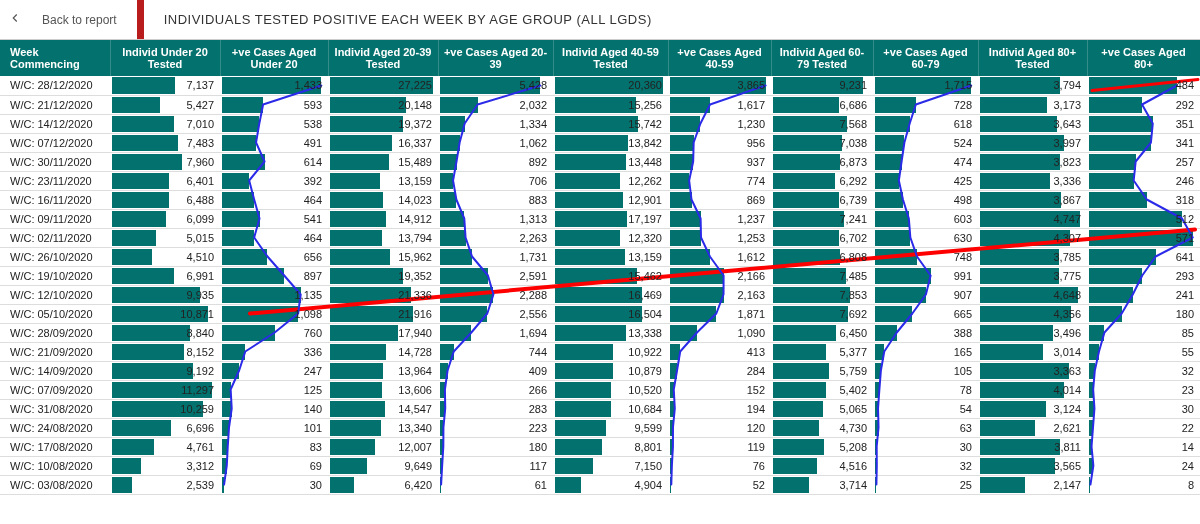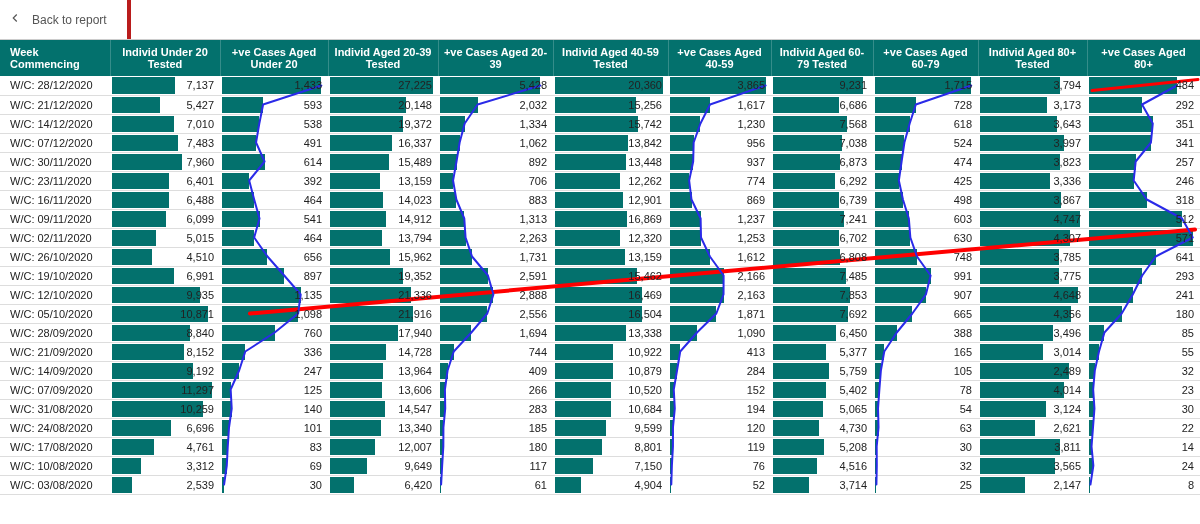--- a/index.html
+++ b/index.html
@@ -2,22 +2,22 @@
 <html><head>
 <meta charset="utf-8">
 <style>
   * { box-sizing: border-box; margin: 0; padding: 0; }
   html, body { font-family: "Segoe UI", Arial, sans-serif; font-size: 12px; color: #333; background: #fff; width: 1200px; }
   .top {
     display: flex; align-items: center; height: 40px; border-bottom: 1px solid #ccc;
     padding: 0 8px;
   }
   .back {
-    display: flex; align-items: center; gap: 10px; color: #555; cursor: pointer;
-    padding-right: 20px; border-right: 4px solid #b91c1c; height: 100%;
+    display: flex; align-items: center; gap: 20px; color: #555; cursor: pointer;
+    padding-right: 20px; border-right: 7px solid #b91c1c; height: 100%;
   }
   .back svg { width: 14px; height: 14px; stroke: #555; }
   .title {
     padding-left: 20px; font-size: 13px; letter-spacing: .5px; color: #333;
     font-weight: 500; text-transform: uppercase;
   }
   .grid-wrap { position: relative; width: 1200px; }
   table { border-collapse: collapse; table-layout: fixed; width: 1200px; }
   th {
     background: #03716d; color: #fff; font-weight: 600; font-size: 11px;
@@ -43,20 +43,21 @@
 
 <div class="top">
   <div class="back">
     <span>
       <svg viewBox="0 0 24 24" fill="none" stroke-width="2">
           <polyline points="15 18 9 12 15 6"></polyline>
         </svg>
     </span>
     <span>Back to report</span>
   </div>
+  <div class="title">INDIVIDUALS TESTED POSITIVE EACH WEEK BY AGE GROUP (ALL LGDS)</div>
 </div>
 
 <div class="grid-wrap">
   <table>
     <colgroup id="cg">
         <col style="width: 110px;">
         <col style="width: 110px;">
         <col style="width: 108px;">
         <col style="width: 110px;">
         <col style="width: 115px;">
@@ -173,21 +174,21 @@
           <td><div class="barcell" style="width: 27.9433px;"></div><span class="val">498</span></td>
           <td><div class="barcell" style="width: 81.207px;"></div><span class="val">3,867</span></td>
           <td><div class="barcell" style="width: 57.77px;"></div><span class="val">318</span></td>
         </tr>
         <tr>
           <td>W/C: 09/11/2020</td>
           <td><div class="barcell" style="width: 53.8745px;"></div><span class="val">6,099</span></td>
           <td><div class="barcell" style="width: 37.5093px;"></div><span class="val">541</span></td>
           <td><div class="barcell" style="width: 56.4526px;"></div><span class="val">14,912</span></td>
           <td><div class="barcell" style="width: 24.2905px;"></div><span class="val">1,313</span></td>
-          <td><div class="barcell" style="width: 72.3984px;"></div><span class="val">16,869</span></td>
+          <td><div class="barcell" style="width: 72.3984px;"></div><span class="val">17,197</span></td>
           <td><div class="barcell" style="width: 30.6157px;"></div><span class="val">1,237</span></td>
           <td><div class="barcell" style="width: 70.9618px;"></div><span class="val">7,241</span></td>
           <td><div class="barcell" style="width: 33.835px;"></div><span class="val">603</span></td>
           <td><div class="barcell" style="width: 99.687px;"></div><span class="val">4,747</span></td>
           <td><div class="barcell" style="width: 93.0133px;"></div><span class="val">512</span></td>
         </tr>
         <tr>
           <td>W/C: 02/11/2020</td>
           <td><div class="barcell" style="width: 44.2992px;"></div><span class="val">5,015</span></td>
           <td><div class="barcell" style="width: 32.1707px;"></div><span class="val">464</span></td>
@@ -224,21 +225,21 @@
           <td><div class="barcell" style="width: 73.353px;"></div><span class="val">7,485</span></td>
           <td><div class="barcell" style="width: 55.6061px;"></div><span class="val">991</span></td>
           <td><div class="barcell" style="width: 79.275px;"></div><span class="val">3,775</span></td>
           <td><div class="barcell" style="width: 53.2283px;"></div><span class="val">293</span></td>
         </tr>
         <tr>
           <td>W/C: 12/10/2020</td>
           <td><div class="barcell" style="width: 87.7592px;"></div><span class="val">9,935</span></td>
           <td><div class="barcell" style="width: 78.6933px;"></div><span class="val">1,135</span></td>
           <td><div class="barcell" style="width: 80.772px;"></div><span class="val">21,336</span></td>
-          <td><div class="barcell" style="width: 53.428px;"></div><span class="val">2,888</span></td>
+          <td><div class="barcell" style="width: 53.428px;"></div><span class="val">2,288</span></td>
           <td><div class="barcell" style="width: 87.0504px;"></div><span class="val">16,469</span></td>
           <td><div class="barcell" style="width: 53.5342px;"></div><span class="val">2,163</span></td>
           <td><div class="barcell" style="width: 76.9594px;"></div><span class="val">7,853</span></td>
           <td><div class="barcell" style="width: 50.8928px;"></div><span class="val">907</span></td>
           <td><div class="barcell" style="width: 97.608px;"></div><span class="val">4,648</span></td>
           <td><div class="barcell" style="width: 43.7817px;"></div><span class="val">241</span></td>
         </tr>
         <tr>
           <td>W/C: 05/10/2020</td>
           <td><div class="barcell" style="width: 96.0272px;"></div><span class="val">10,871</span></td>
@@ -281,21 +282,21 @@
         <tr>
           <td>W/C: 14/09/2020</td>
           <td><div class="barcell" style="width: 81.196px;"></div><span class="val">9,192</span></td>
           <td><div class="barcell" style="width: 17.1253px;"></div><span class="val">247</span></td>
           <td><div class="barcell" style="width: 52.8637px;"></div><span class="val">13,964</span></td>
           <td><div class="barcell" style="width: 7.5665px;"></div><span class="val">409</span></td>
           <td><div class="barcell" style="width: 57.5033px;"></div><span class="val">10,879</span></td>
           <td><div class="barcell" style="width: 7.029px;"></div><span class="val">284</span></td>
           <td><div class="barcell" style="width: 56.4382px;"></div><span class="val">5,759</span></td>
           <td><div class="barcell" style="width: 5.89167px;"></div><span class="val">105</span></td>
-          <td><div class="barcell" style="width: 89.292px;"></div><span class="val">2,489</span></td>
+          <td><div class="barcell" style="width: 89.292px;"></div><span class="val">3,363</span></td>
           <td><div class="barcell" style="width: 5.81333px;"></div><span class="val">32</span></td>
         </tr>
         <tr>
           <td>W/C: 07/09/2020</td>
           <td><div class="barcell" style="width: 99.7902px;"></div><span class="val">11,297</span></td>
           <td><div class="barcell" style="width: 8.66667px;"></div><span class="val">125</span></td>
           <td><div class="barcell" style="width: 51.5084px;"></div><span class="val">13,606</span></td>
           <td><div class="barcell" style="width: 4.921px;"></div><span class="val">266</span></td>
           <td><div class="barcell" style="width: 55.6057px;"></div><span class="val">10,520</span></td>
           <td><div class="barcell" style="width: 3.762px;"></div><span class="val">152</span></td>
@@ -315,21 +316,21 @@
           <td><div class="barcell" style="width: 49.637px;"></div><span class="val">5,065</span></td>
           <td><div class="barcell" style="width: 3.03px;"></div><span class="val">54</span></td>
           <td><div class="barcell" style="width: 65.604px;"></div><span class="val">3,124</span></td>
           <td><div class="barcell" style="width: 5.45px;"></div><span class="val">30</span></td>
         </tr>
         <tr>
           <td>W/C: 24/08/2020</td>
           <td><div class="barcell" style="width: 59.148px;"></div><span class="val">6,696</span></td>
           <td><div class="barcell" style="width: 7.00267px;"></div><span class="val">101</span></td>
           <td><div class="barcell" style="width: 50.5014px;"></div><span class="val">13,340</span></td>
-          <td><div class="barcell" style="width: 3.4225px;"></div><span class="val">185</span></td>
+          <td><div class="barcell" style="width: 3.4225px;"></div><span class="val">223</span></td>
           <td><div class="barcell" style="width: 50.7376px;"></div><span class="val">9,599</span></td>
           <td><div class="barcell" style="width: 2.97px;"></div><span class="val">120</span></td>
           <td><div class="barcell" style="width: 46.354px;"></div><span class="val">4,730</span></td>
           <td><div class="barcell" style="width: 3.535px;"></div><span class="val">63</span></td>
           <td><div class="barcell" style="width: 55.041px;"></div><span class="val">2,621</span></td>
           <td><div class="barcell" style="width: 3.99667px;"></div><span class="val">22</span></td>
         </tr>
         <tr>
           <td>W/C: 17/08/2020</td>
           <td><div class="barcell" style="width: 42.0555px;"></div><span class="val">4,761</span></td>

